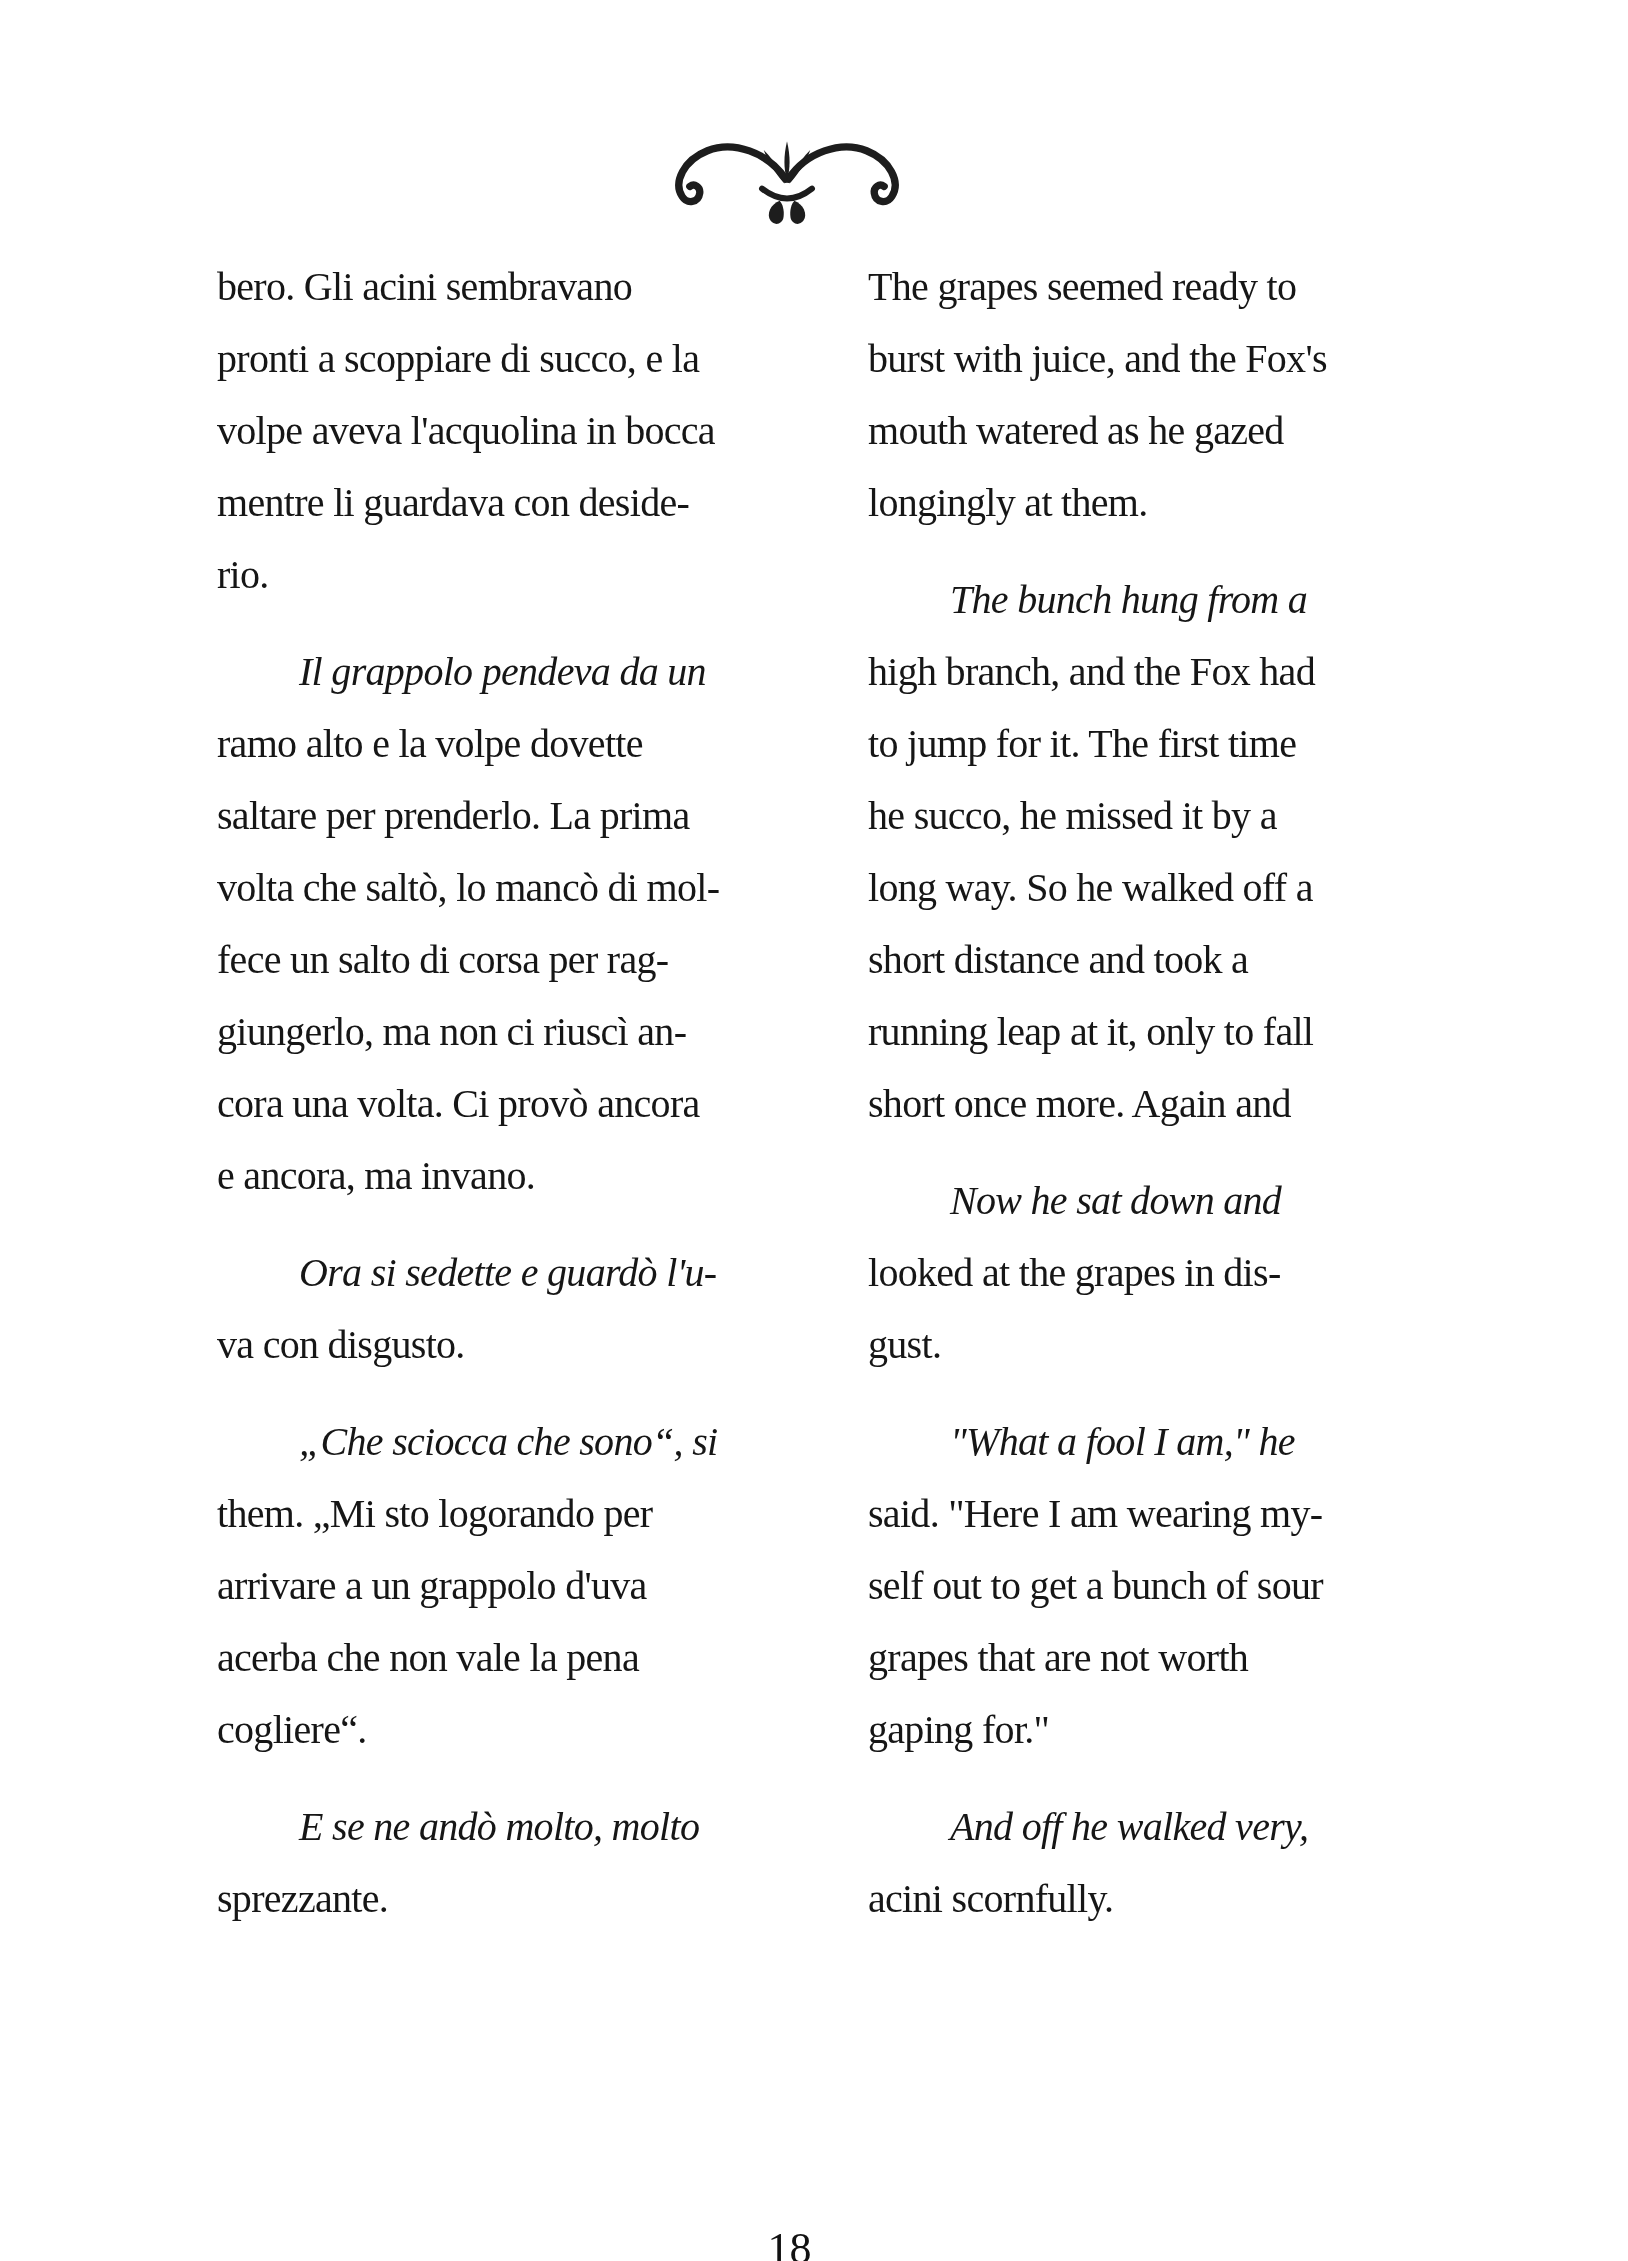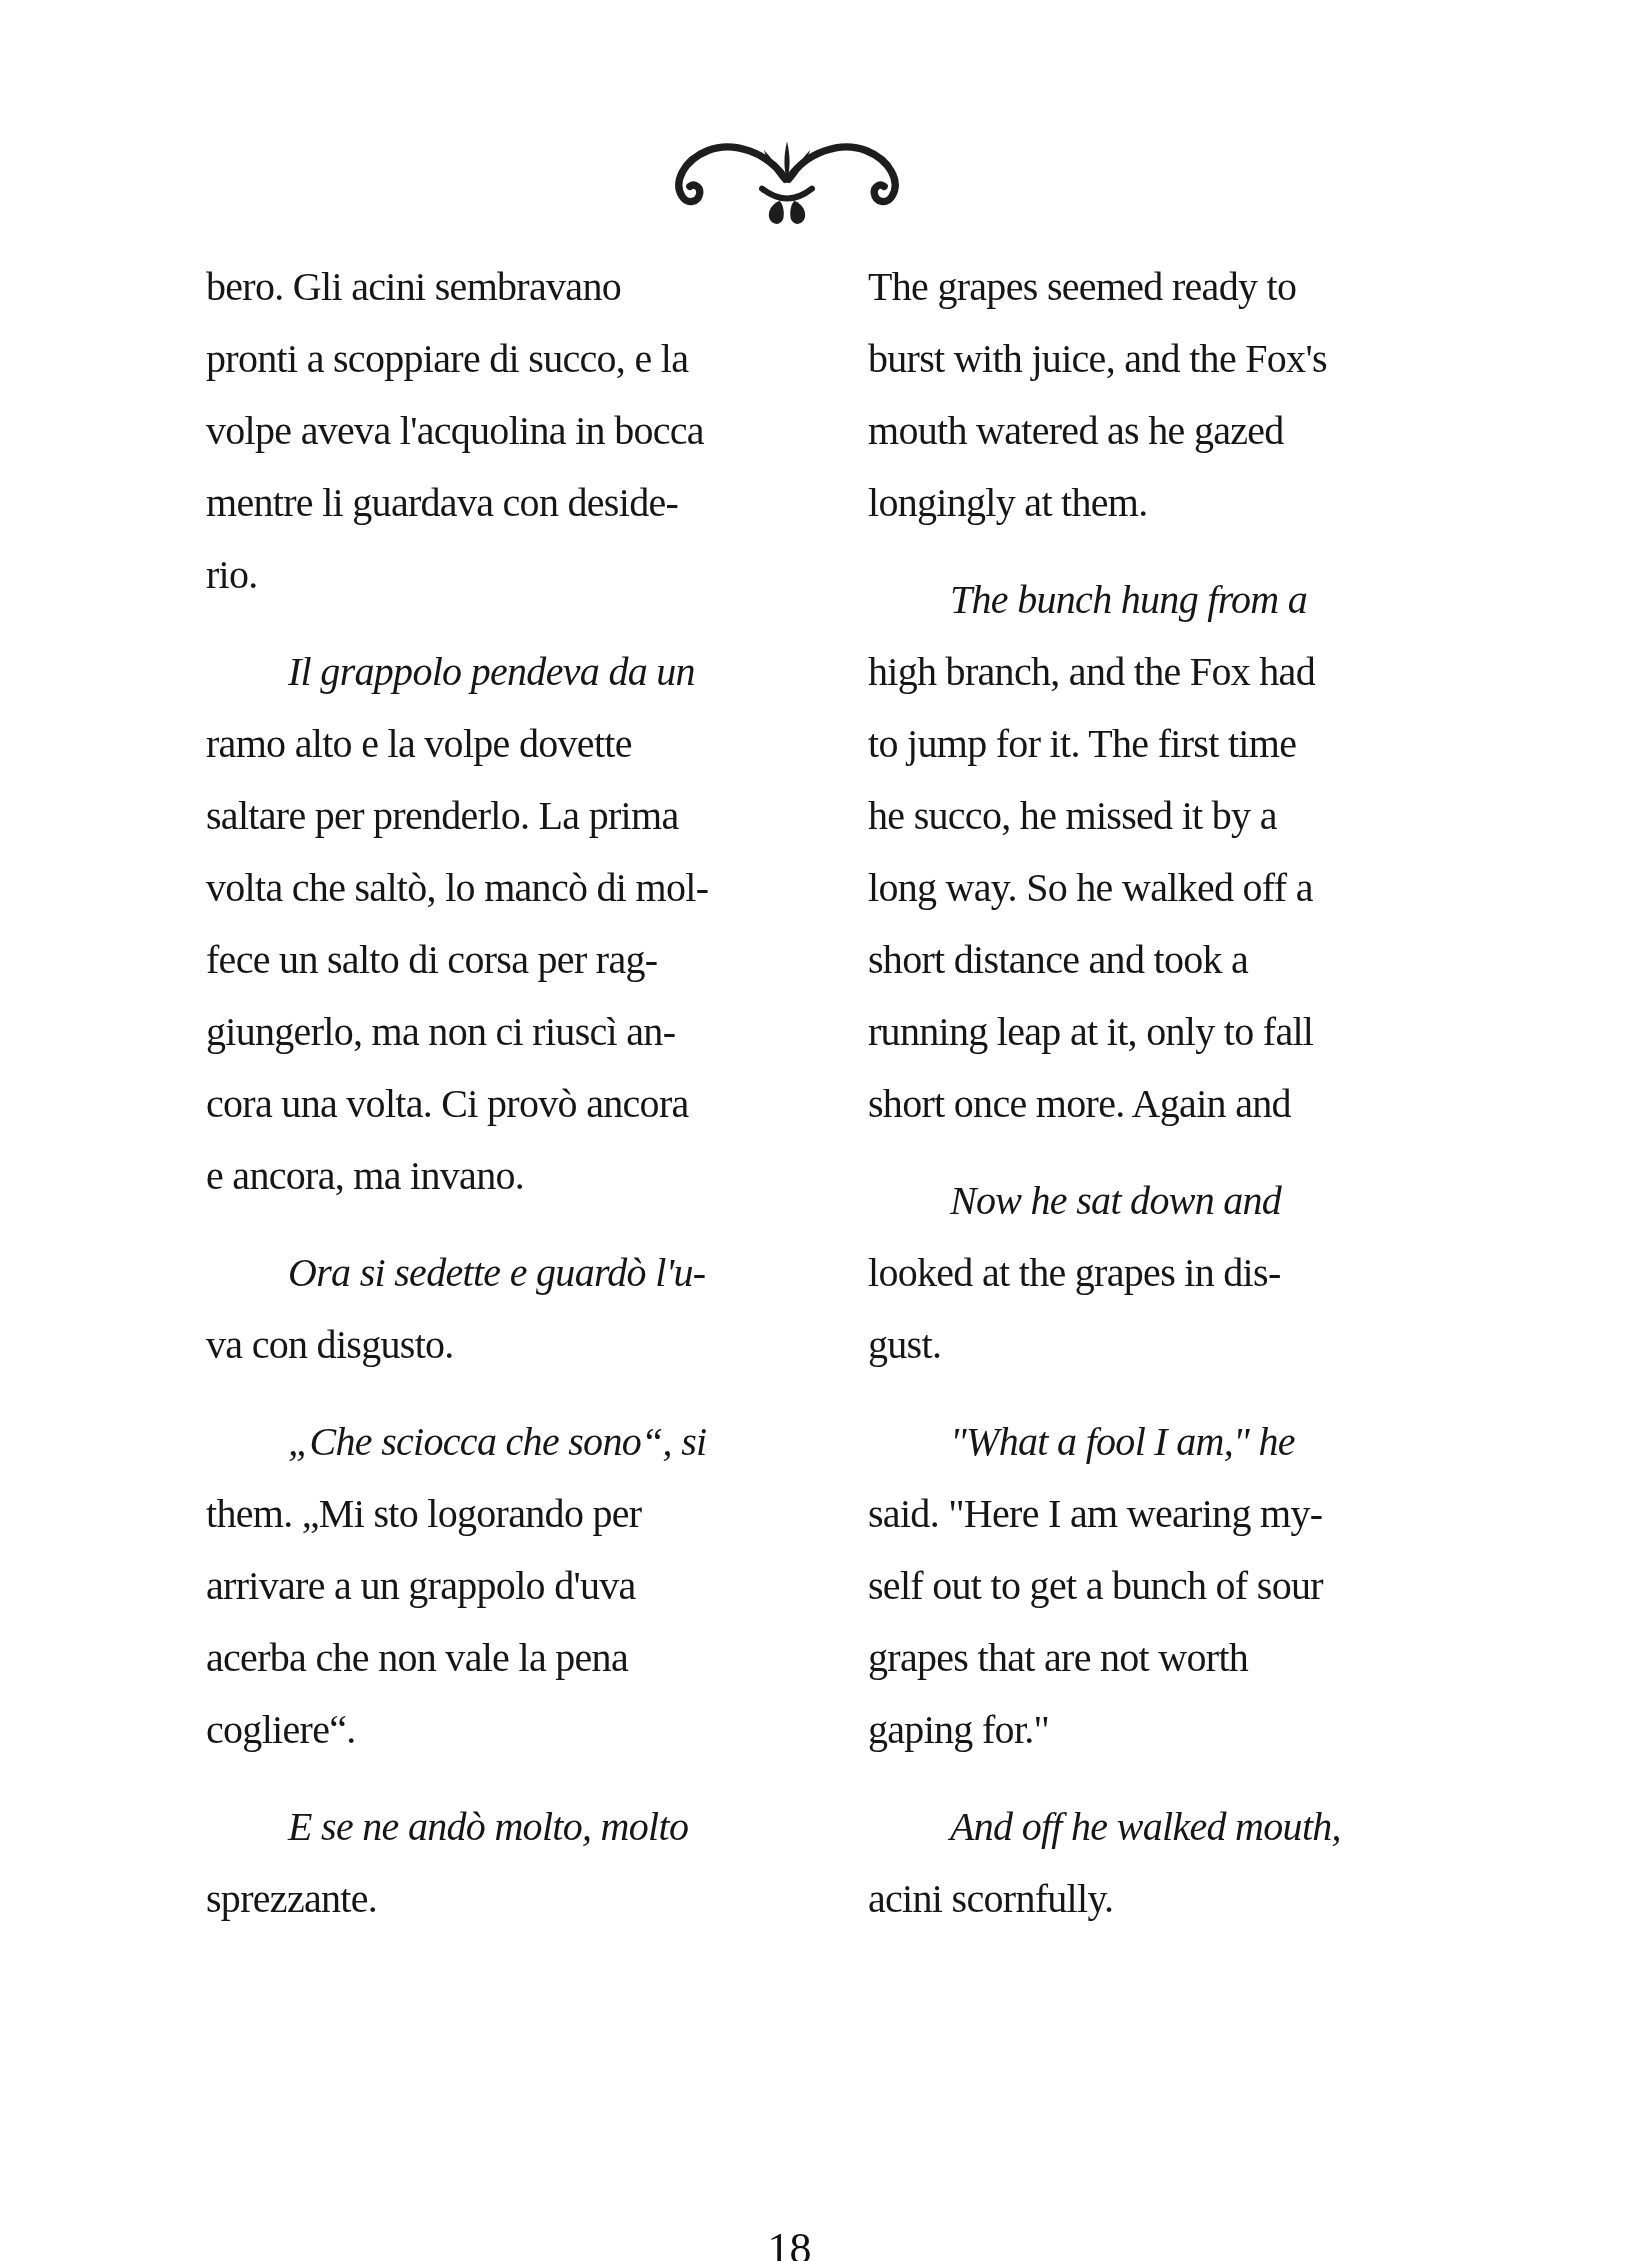--- a/index.html
+++ b/index.html
@@ -12,21 +12,21 @@
     overflow:hidden;
   }
   .ornament-top{
     position:absolute;left:658px;top:126px;width:258px;height:108px;
   }
   .column{
     position:absolute;top:251px;
     font-size:40px;line-height:72px;letter-spacing:-0.7px;
     white-space:nowrap;text-align:left;
   }
-  .col-left{left:206px;width:570px;}
+  .col-left{left:217px;width:570px;}
   .col-right{left:828px;width:608px;margin-left:40px;}
   .para + .para{margin-top:25px;}
   .line{height:72px;}
   .line.indent{padding-left:82px;font-style:italic;}
   .page-number{
     position:absolute;left:698px;top:2223px;width:183px;
     text-align:center;font-size:44px;line-height:51px;letter-spacing:0;
     color:#111111;
   }
   .ornament-bottom svg, .ornament-top svg{display:block;width:100%;height:100%;}
@@ -110,21 +110,21 @@
         <div class="line">gust.</div>
       </div>
       <div class="para">
         <div class="line indent">"What a fool I am," he</div>
         <div class="line">said. "Here I am wearing my-</div>
         <div class="line">self out to get a bunch of sour</div>
         <div class="line">grapes that are not worth</div>
         <div class="line">gaping for."</div>
       </div>
       <div class="para">
-        <div class="line indent">And off he walked mouth,</div>
+        <div class="line indent">And off he walked very,</div>
         <div class="line">acini scornfully.</div>
       </div>
     </div>
 
   <div class="page-number">18</div>
 
 </div>
 
 
 </body></html>

